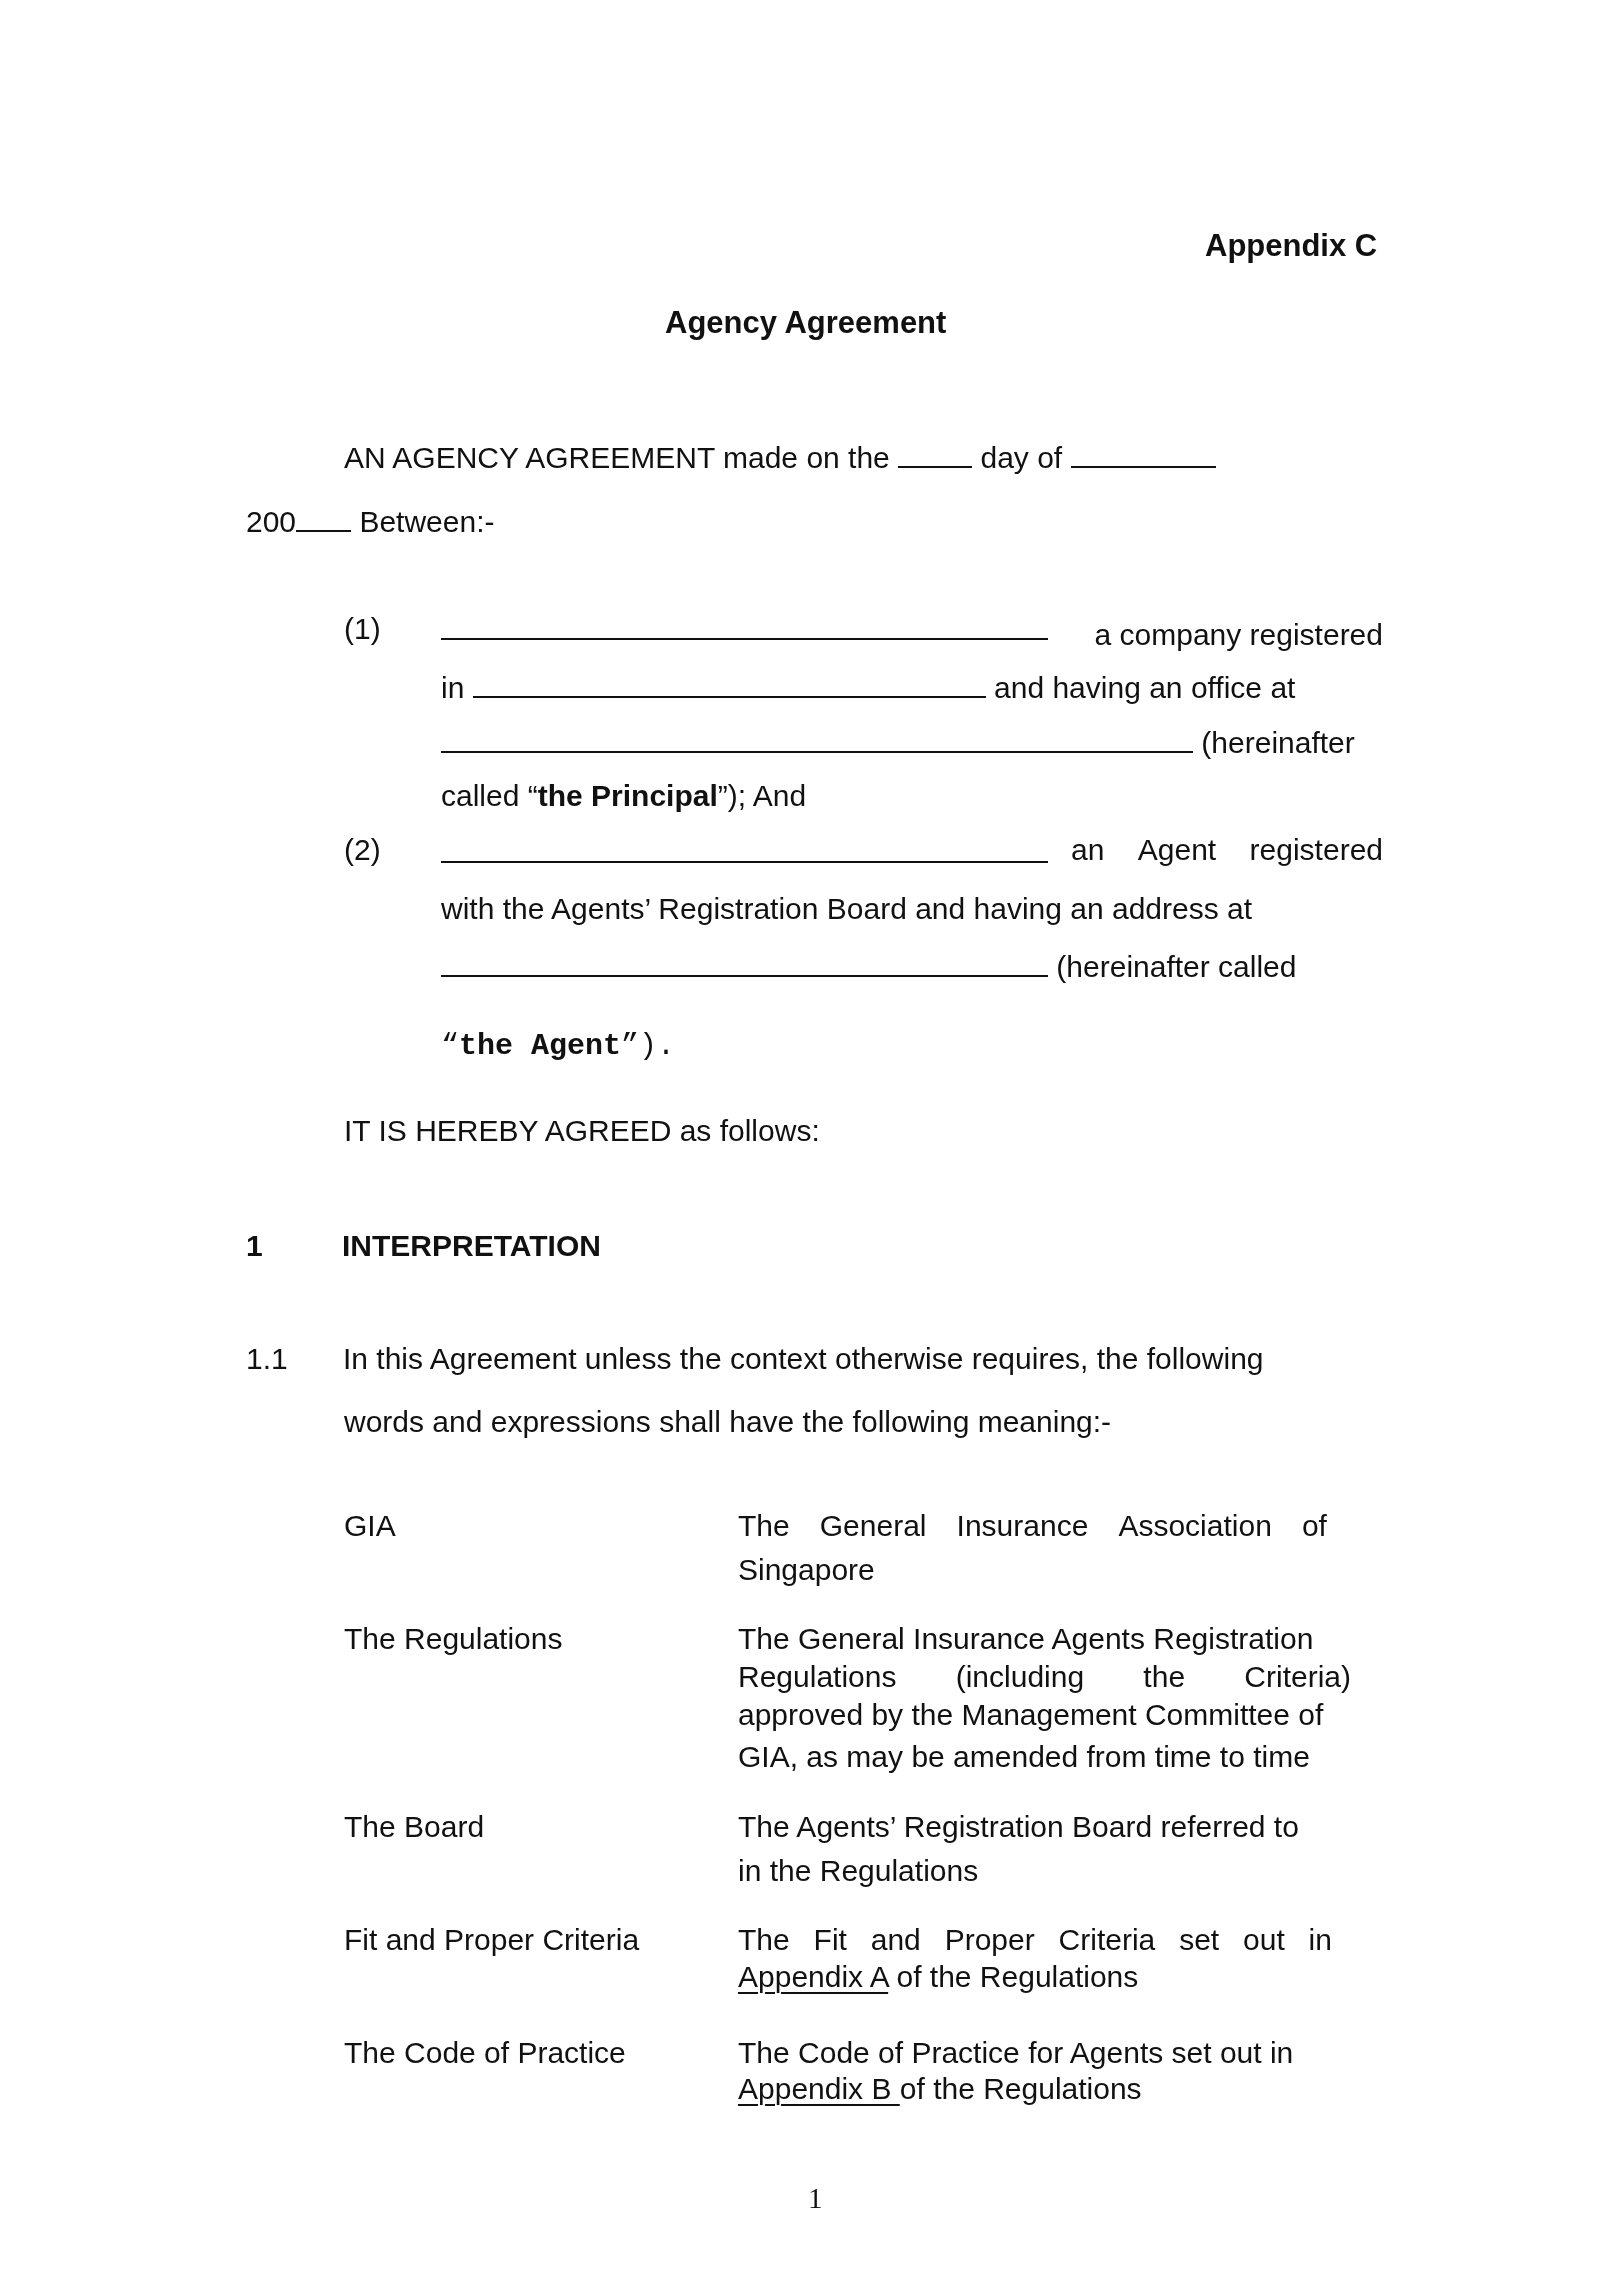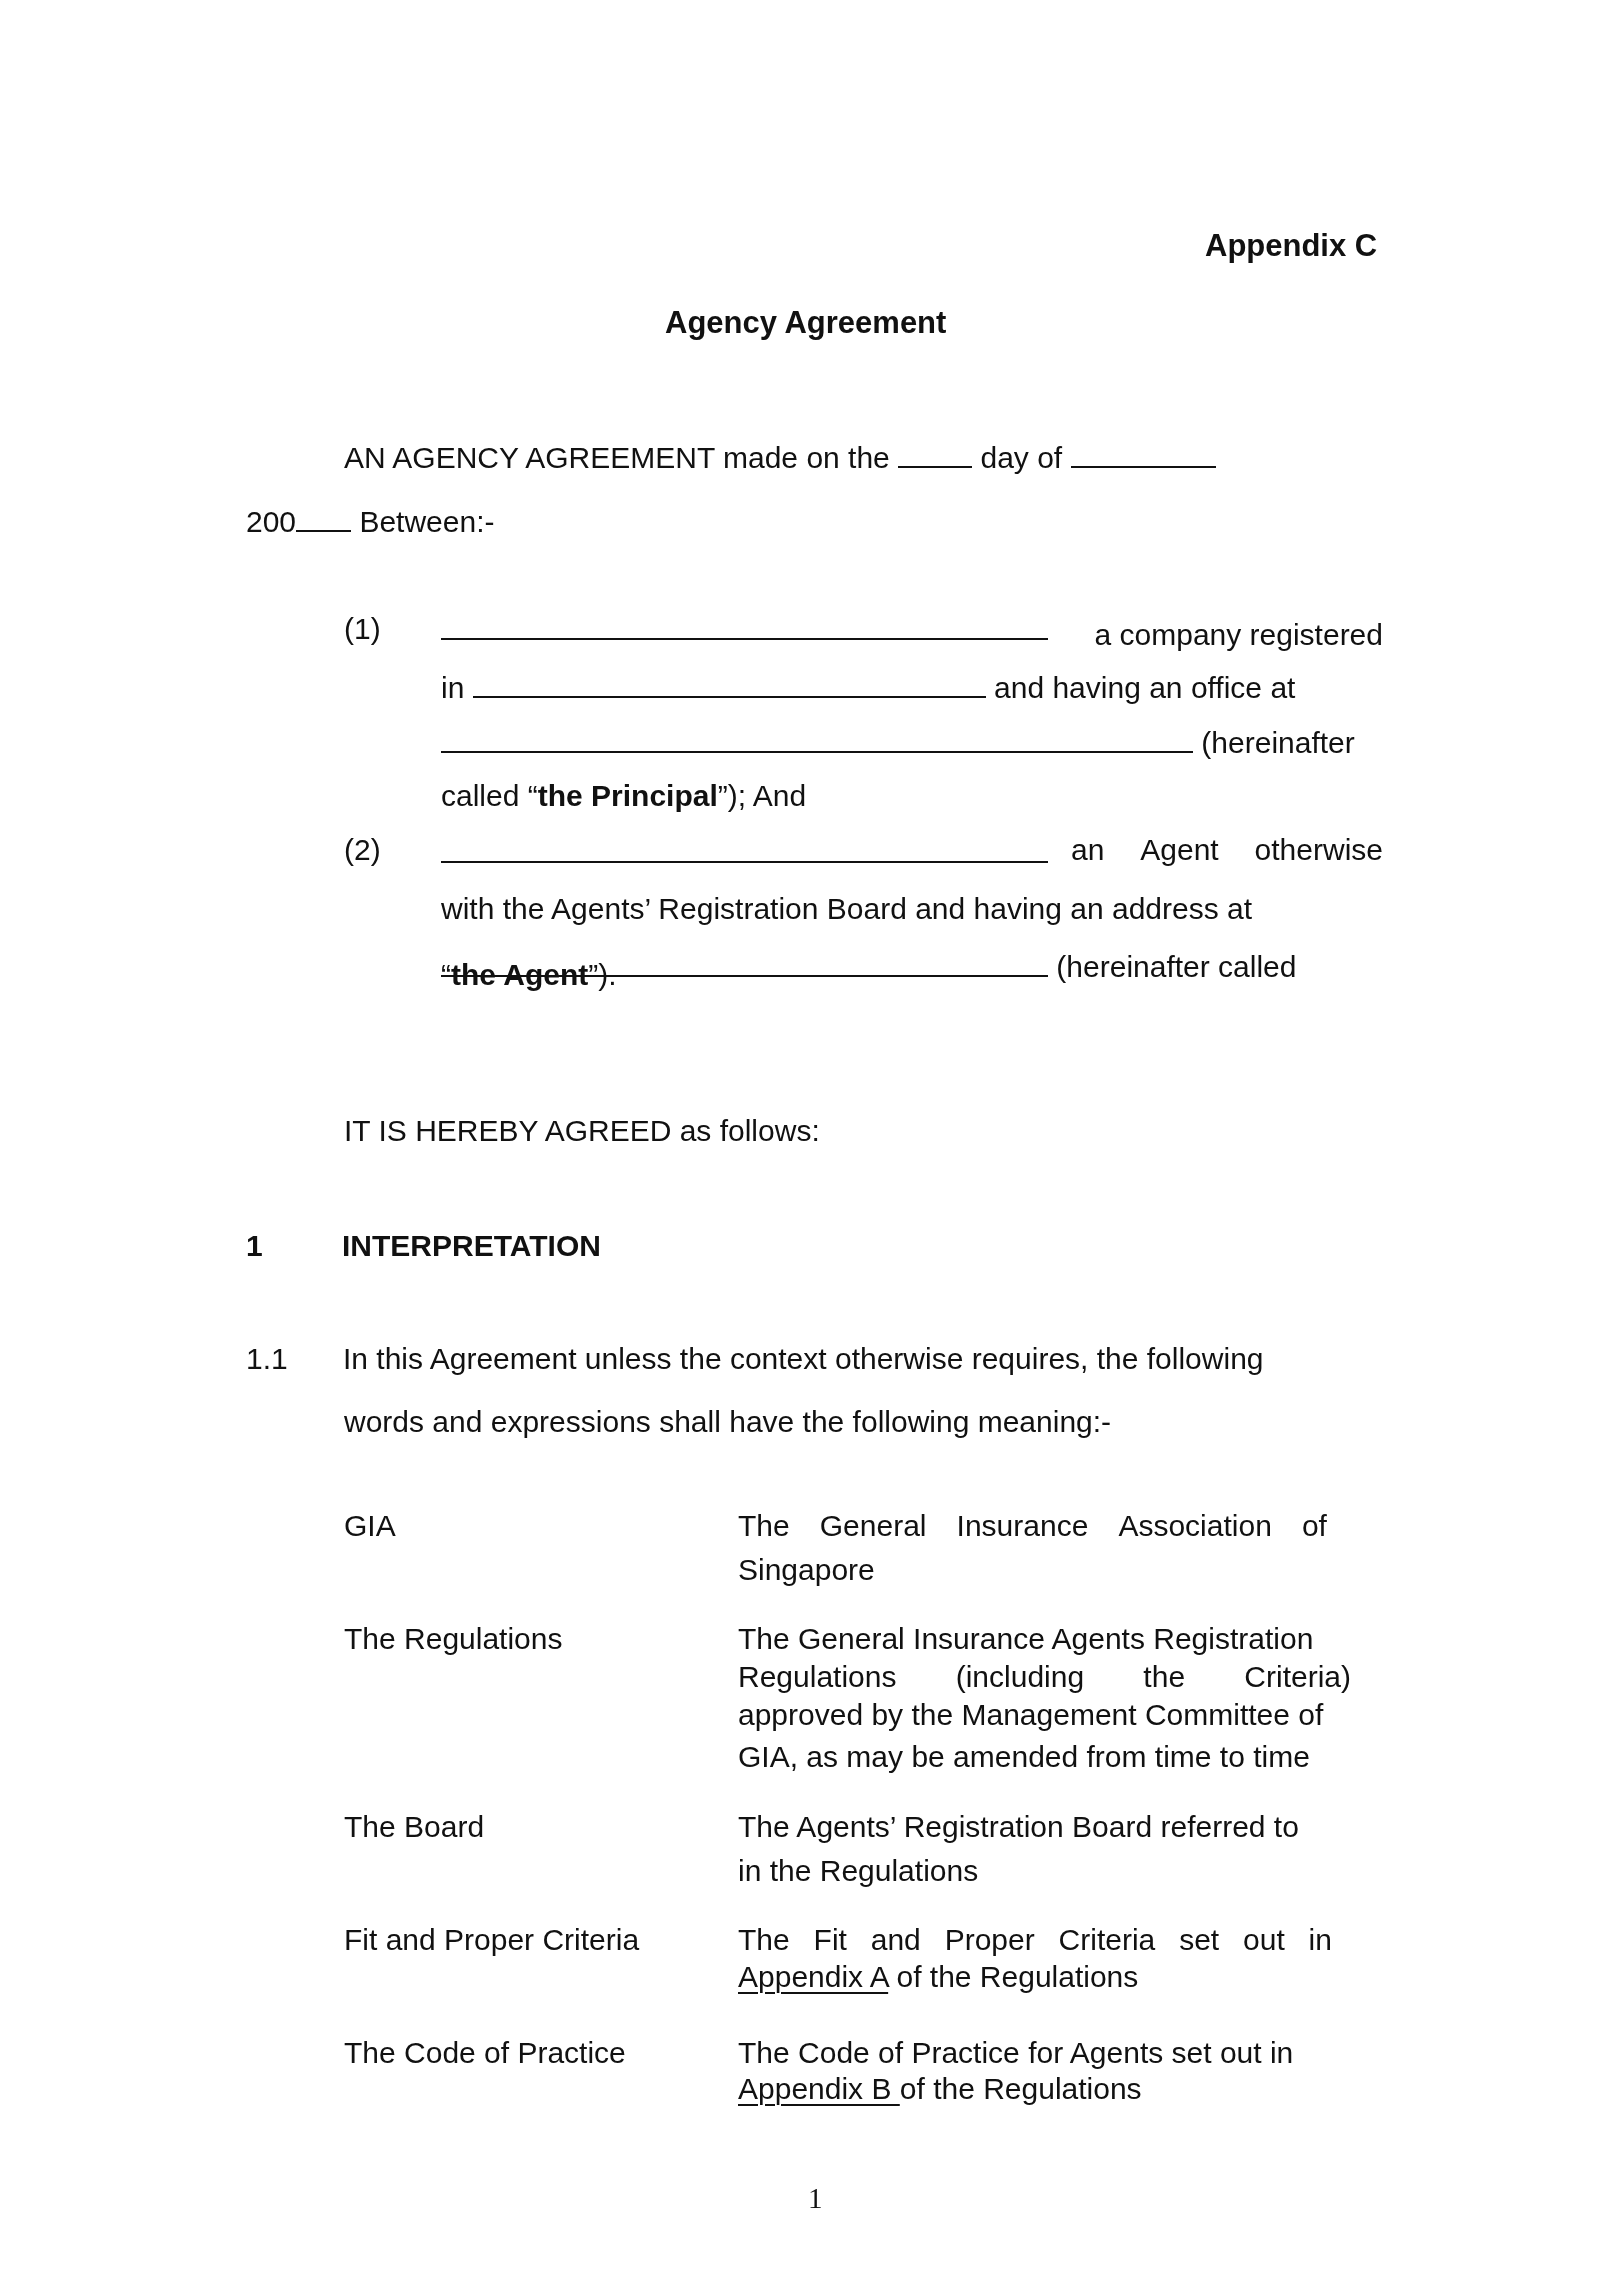--- a/index.html
+++ b/index.html
@@ -44,29 +44,29 @@
   <span>(hereinafter</span>
 </div>
 <div class="ln" style="left:441px; top:781px;"><span>called “</span><span class="b">the Principal</span><span>”); And</span></div>
 
 <div class="ln" style="left:344px; top:835px;">(2)</div>
 <div class="ln" style="left:441px; top:835px; width:942px;">
   <span class="blank" style="width:607px;"></span>
   <span style="position:absolute; left:630px; right:0; top:0; display:flex; justify-content:space-between;">
     <span>an</span>
     <span>Agent</span>
-    <span>otherwise</span>
+    <span>registered</span>
   </span>
 </div>
 <div class="ln" style="left:441px; top:894px;">with the Agents’ Registration Board and having an address at</div>
 <div class="ln" style="left:441px; top:949px;">
   <span class="blank" style="width:607px;"></span>
   <span>(hereinafter called</span>
 </div>
-<div class="ln" style="left:441px; top:960px;"><span>“</span><span class="b">the Agent</span><span>”).</span></div>
+<div class="ln" style="left:441px; top:1031px;font-family:Liberation Mono, monospace;"><span>“</span><span class="b">the Agent</span><span>”).</span></div>
 
 <div class="ln" style="left:344px; top:1116px;">IT IS HEREBY AGREED as follows:</div>
 
 <div class="ln b" style="left:246px; top:1231px;">1</div>
 <div class="ln b" style="left:342px; top:1231px;text-align:right;">INTERPRETATION</div>
 
 <div class="ln" style="left:246px; top:1344px;">1.1</div>
 <div class="ln" style="left:343px; top:1344px;">In this Agreement unless the context otherwise requires, the following</div>
 <div class="ln" style="left:344px; top:1407px;">words and expressions shall have the following meaning:-</div>
 

